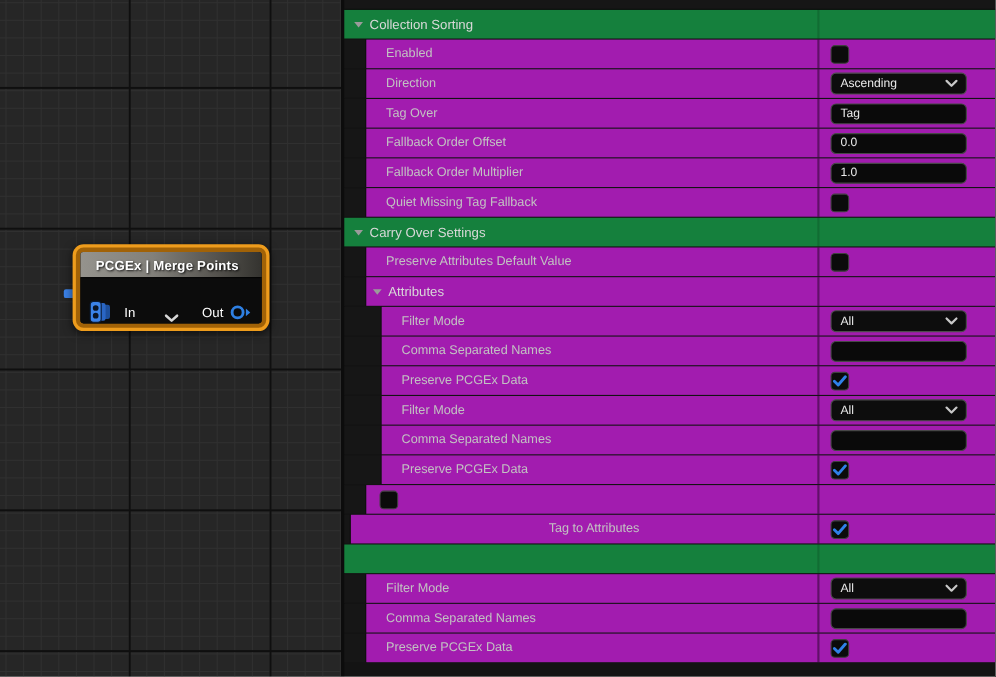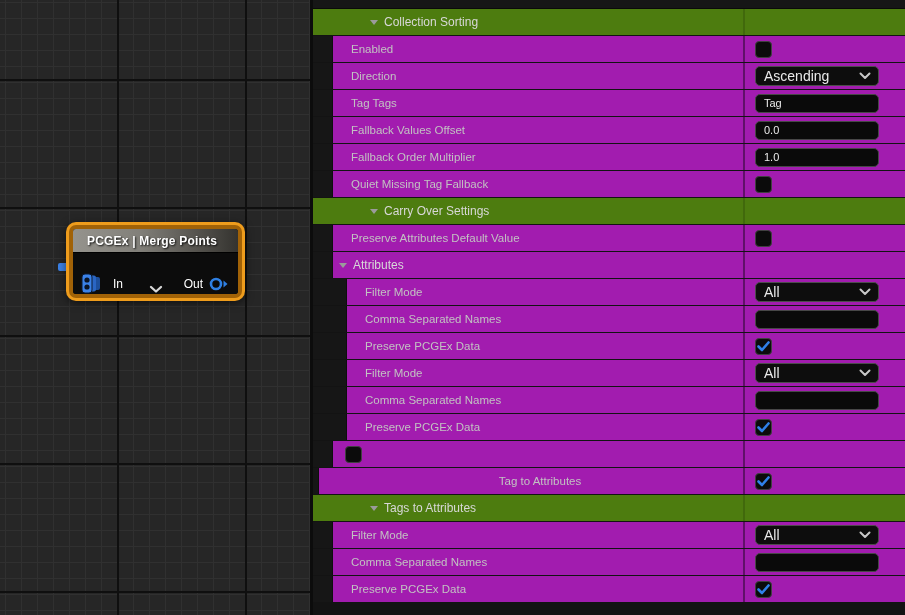--- a/index.html
+++ b/index.html
@@ -66,21 +66,21 @@
     position:absolute; left:310px; top:0; width:595px; height:615px;
     background:#131313; border-left:3px solid #0c0c0c; box-sizing:border-box;
   }
   .panel-top-strip { height:8px; background:#161616; border-bottom:1px solid #0a0a0a; }
 
   .row { position:relative; height:26px; margin-bottom:1px; display:flex; align-items:stretch; }
   .row .split {
     position:absolute; left:430px; top:0; bottom:0; width:2px;
     background:rgba(0,0,0,0.40); pointer-events:none;
   }
-  .row.category { background:#4d7c0f;padding-left:48px; }
+  .row.category { background:#15803d; }
   .row.category .split { background:rgba(0,0,0,0.15); }
 
   .gutter { background:#161616; flex:0 0 auto; border-right:1px solid #0e0e0e; }
   .row-content {
     flex:1; background:#a21caf; display:flex; align-items:center; position:relative;
   }
   .name-cell { width:430px; flex:0 0 auto; display:flex; align-items:center; box-sizing:border-box; }
   .value-cell { flex:1; display:flex; align-items:center; padding-left:12px; box-sizing:border-box; }
 
   .row.category .name-cell { padding-left:9px; }
@@ -99,21 +99,21 @@
     background:#0b0b0b; border:1px solid #404040; border-radius:4px;
     display:flex; align-items:center; justify-content:center; cursor:pointer;
   }
   .w-checkbox svg { display:block; }
   .w-combo {
     width:124px; height:20px; box-sizing:border-box;
     background:#0d0d0d; border:1px solid #4c4c4c; border-radius:5px;
     display:flex; align-items:center; justify-content:space-between;
     padding:0 7px 0 8px; cursor:pointer;
   }
-  .w-combo .combo-text { color:#eaeaea; font-size:14px; }
+  .w-combo .combo-text { color:#eaeaea; font-size:11px; }
   .w-text {
     width:124px; height:19px; box-sizing:border-box;
     background:#0a0a0a; border:1px solid #474747; border-radius:5px;
     display:flex; align-items:center; padding:0 8px; cursor:text;
   }
   .w-text .text-val { color:#eaeaea; font-size:11px; white-space:nowrap; }
 </style>
 </head>
 <body>
 
@@ -198,35 +198,35 @@
                   </svg></span>
               </div>
             </div>
           </div>
           <div class="split"></div>
         </div>
         <div class="row property">
           <div class="gutter" style="width: 19px;"></div>
           <div class="row-content">
             <div class="name-cell" style="width: 410px; padding-left: 18px;">
-              <span class="prop-label">Tag Tags</span>
+              <span class="prop-label">Tag Over</span>
             </div>
             <div class="value-cell">
               <div class="w-text">
                 <span class="text-val">Tag</span>
               </div>
             </div>
           </div>
           <div class="split"></div>
         </div>
         <div class="row property">
           <div class="gutter" style="width: 19px;"></div>
           <div class="row-content">
             <div class="name-cell" style="width: 410px; padding-left: 18px;">
-              <span class="prop-label">Fallback Values Offset</span>
+              <span class="prop-label">Fallback Order Offset</span>
             </div>
             <div class="value-cell">
               <div class="w-text">
                 <span class="text-val">0.0</span>
               </div>
             </div>
           </div>
           <div class="split"></div>
         </div>
         <div class="row property">
@@ -399,24 +399,20 @@
               <div class="w-checkbox checked">
                 <svg width="13" height="11" viewBox="0 0 13 11">
                   <polyline points="1.5,5.5 5,9 11.5,1.5" fill="none" stroke="#2F80E8" stroke-width="2.6" stroke-linecap="round" stroke-linejoin="round"></polyline>
                 </svg>
               </div>
             </div>
           </div>
           <div class="split"></div>
         </div>
         <div class="row category">
-          <div class="name-cell">
-            <span class="tri"></span>
-            <span class="cat-label">Tags to Attributes</span>
-          </div>
           <div class="value-cell"></div>
           <div class="split"></div>
         </div>
         <div class="row property">
           <div class="gutter" style="width: 19px;"></div>
           <div class="row-content">
             <div class="name-cell" style="width: 410px; padding-left: 18px;">
               <span class="prop-label">Filter Mode</span>
             </div>
             <div class="value-cell">

